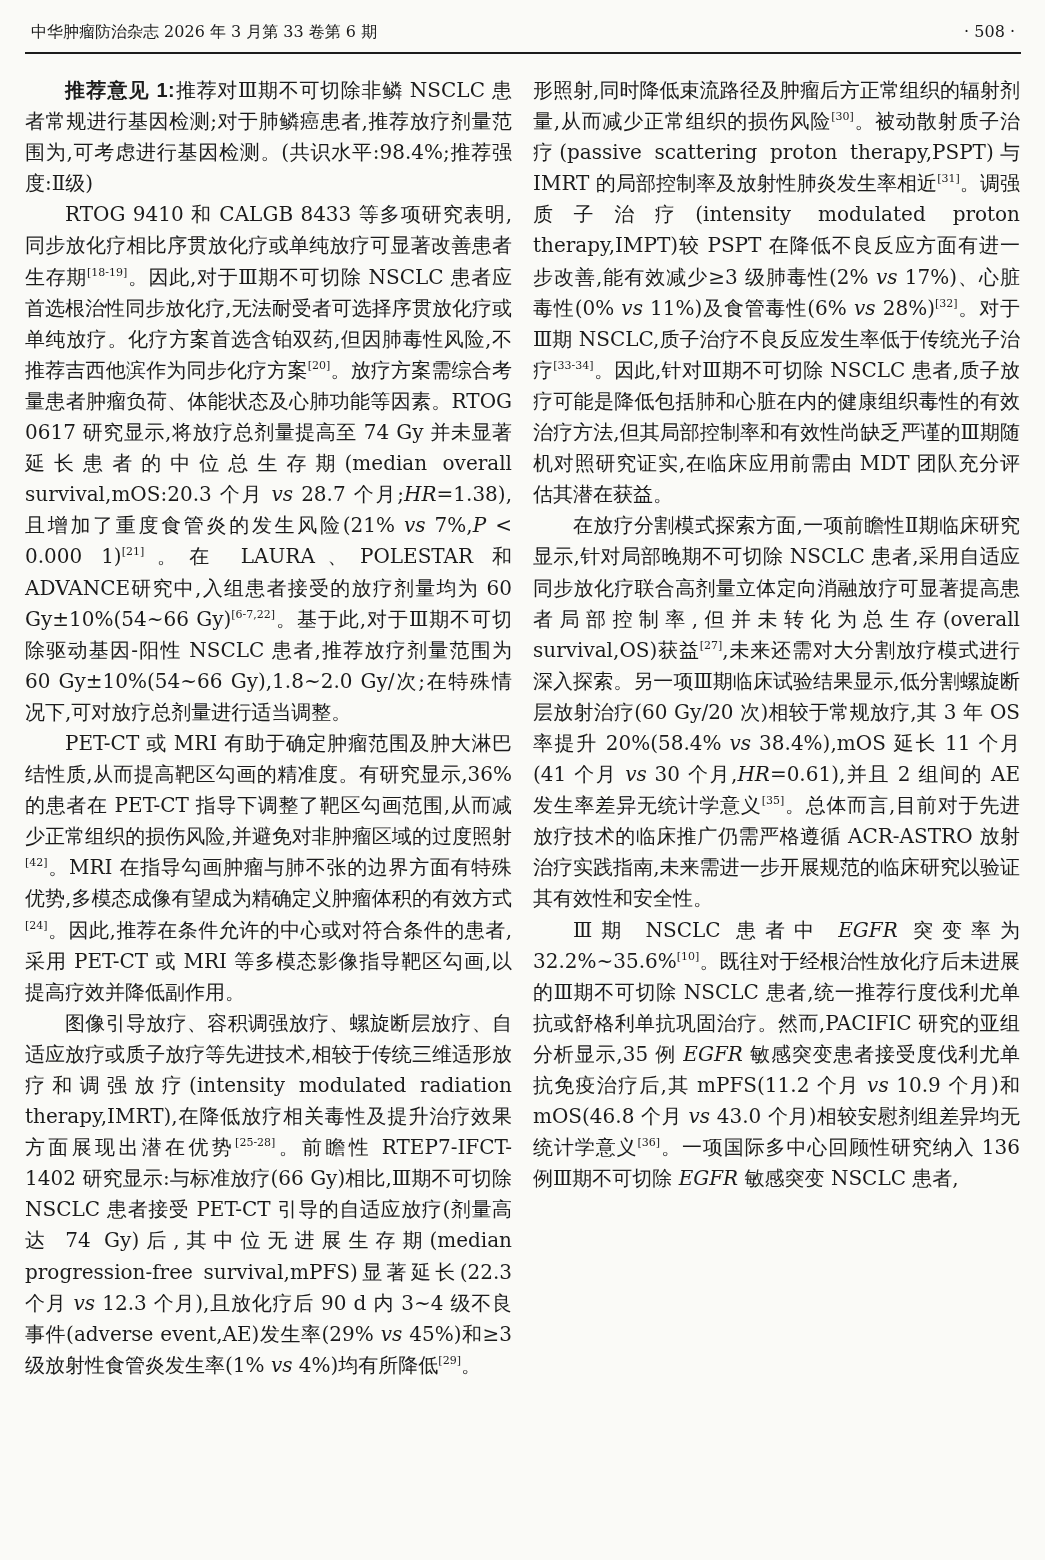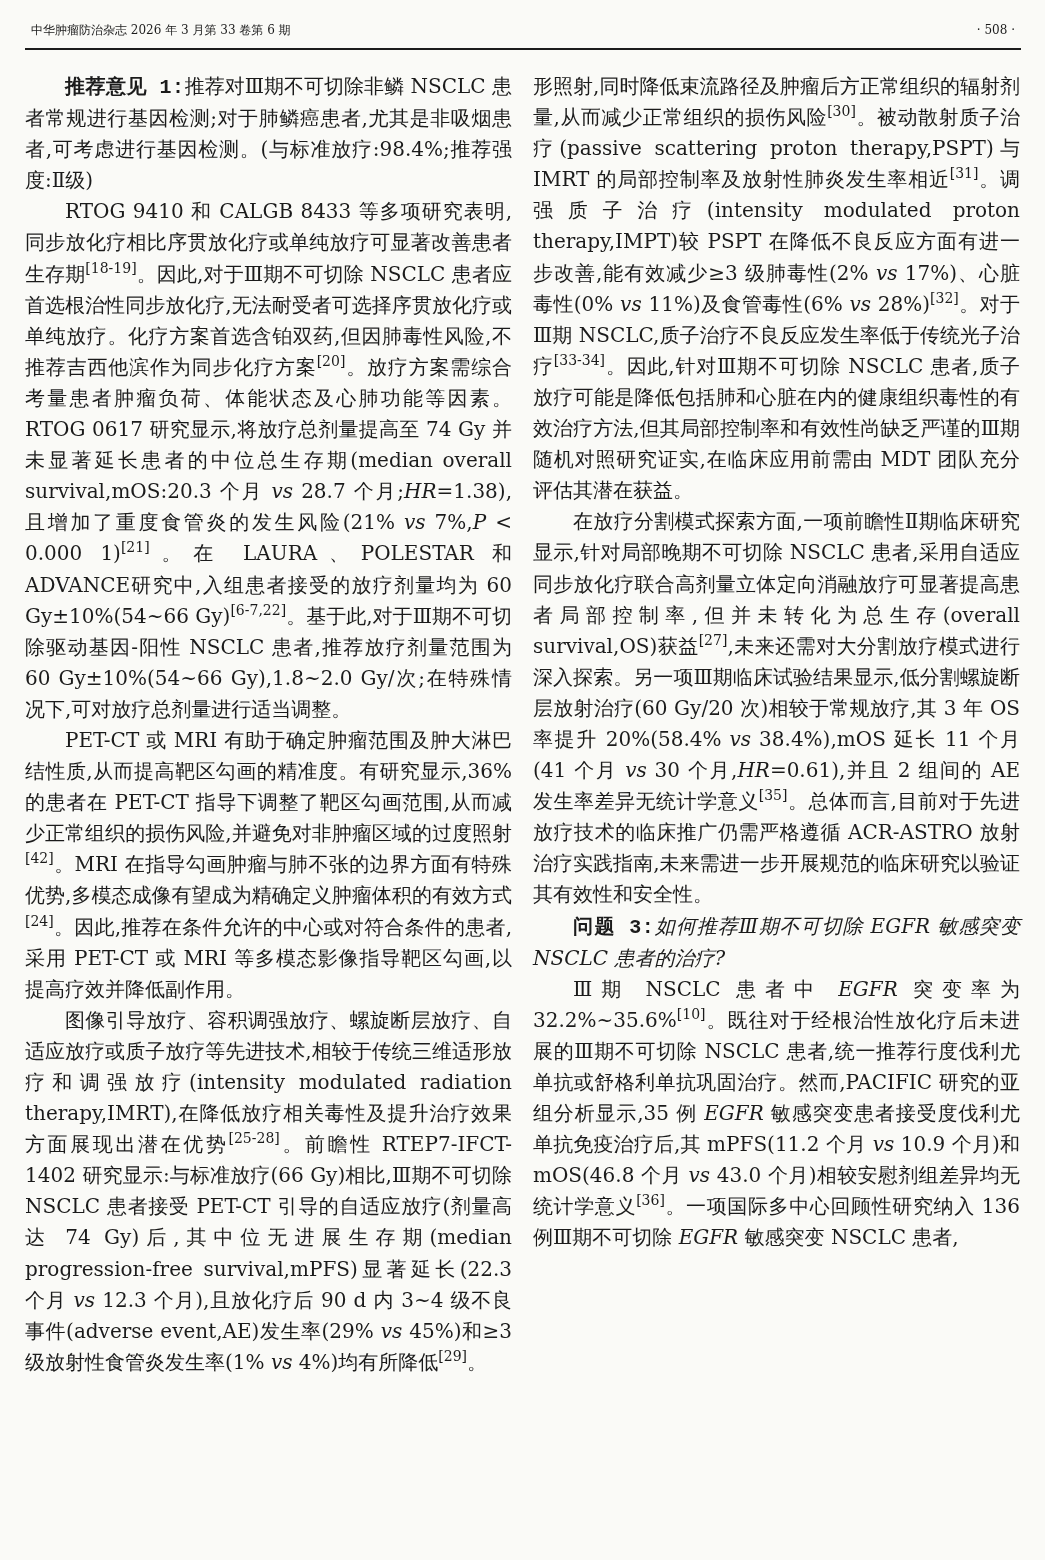--- a/index.html
+++ b/index.html
@@ -12,21 +12,21 @@
   }
   .page {
     box-sizing: border-box;
     width: 1045px; height: 1560px;
     padding: 14px 24px 0 25px;
   }
   .header-row {
     display: flex;
     justify-content: space-between;
     align-items: baseline;
-    font-size: 12px;
+    font-size: 16px;
     padding: 8px 6px 9px 6px;
     white-space: nowrap;
   }
   .header-rule {
     border-bottom: 2.5px solid #1c1c1c;
     margin: 0 0 0 0;
   }
   .content {
     display: flex;
     gap: 21px;
@@ -38,50 +38,49 @@
     line-height: 31.1px;
     text-align: justify;
   }
   .col p {
     margin: 0;
     text-indent: 2em;
   }
   .col p.noindent { text-indent: 0; }
   .seg-b {
     font-weight: bold;
-    font-family: Liberation Mono, monospace;
+    font-family: Liberation Sans, sans-serif;
     letter-spacing: 0.5px;
   }
   .seg-i { font-style: italic; }
   sup.ref {
-    font-size: 14px;
+    font-size: 11px;
     line-height: 0;
     vertical-align: super;
     letter-spacing: 0;
   }
 </style>
 </head>
 <body>
 
 <div class="page">
 
   <div class="header-row">
     <span>中华肿瘤防治杂志 2026 年 3 月第 33 卷第 6 期</span>
     <span>· 508 ·</span>
   </div>
   <div class="header-rule"></div>
 
   <div class="content">
     <div class="col">
-        <p><span class="seg-b">推荐意见 1:</span><span class="seg-n">推荐对Ⅲ期不可切除非鳞 NSCLC 患者常规进行基因检测;对于肺鳞癌患者,尤其是非吸烟患者,可考虑进行基因检测。(与标准放疗:98.4%;推荐强度:Ⅱ级)</span></p>
+        <p><span class="seg-b">推荐意见 1:</span><span class="seg-n">推荐对Ⅲ期不可切除非鳞 NSCLC 患者常规进行基因检测;对于肺鳞癌患者,推荐放疗剂量范围为,可考虑进行基因检测。(共识水平:98.4%;推荐强度:Ⅱ级)</span></p>
         <p><span class="seg-n">RTOG 9410 和 CALGB 8433 等多项研究表明,同步放化疗相比序贯放化疗或单纯放疗可显著改善患者生存期</span><sup class="ref">[18-19]</sup><span class="seg-n">。因此,对于Ⅲ期不可切除 NSCLC 患者应首选根治性同步放化疗,无法耐受者可选择序贯放化疗或单纯放疗。化疗方案首选含铂双药,但因肺毒性风险,不推荐吉西他滨作为同步化疗方案</span><sup class="ref">[20]</sup><span class="seg-n">。放疗方案需综合考量患者肿瘤负荷、体能状态及心肺功能等因素。RTOG 0617 研究显示,将放疗总剂量提高至 74 Gy 并未显著延长患者的中位总生存期(median overall survival,mOS:20.3 个月 </span><span class="seg-i">vs</span><span class="seg-n"> 28.7 个月;</span><span class="seg-i">HR</span><span class="seg-n">=1.38),且增加了重度食管炎的发生风险(21% </span><span class="seg-i">vs</span><span class="seg-n"> 7%,</span><span class="seg-i">P</span><span class="seg-n"> &lt; 0.000 1)</span><sup class="ref">[21]</sup><span class="seg-n">。在 LAURA、POLESTAR 和 ADVANCE研究中,入组患者接受的放疗剂量均为 60 Gy±10%(54~66 Gy)</span><sup class="ref">[6-7,22]</sup><span class="seg-n">。基于此,对于Ⅲ期不可切除驱动基因-阳性 NSCLC 患者,推荐放疗剂量范围为 60 Gy±10%(54~66 Gy),1.8~2.0 Gy/次;在特殊情况下,可对放疗总剂量进行适当调整。</span></p>
         <p><span class="seg-n">PET-CT 或 MRI 有助于确定肿瘤范围及肿大淋巴结性质,从而提高靶区勾画的精准度。有研究显示,36%的患者在 PET-CT 指导下调整了靶区勾画范围,从而减少正常组织的损伤风险,并避免对非肿瘤区域的过度照射</span><sup class="ref">[42]</sup><span class="seg-n">。MRI 在指导勾画肿瘤与肺不张的边界方面有特殊优势,多模态成像有望成为精确定义肿瘤体积的有效方式</span><sup class="ref">[24]</sup><span class="seg-n">。因此,推荐在条件允许的中心或对符合条件的患者,采用 PET-CT 或 MRI 等多模态影像指导靶区勾画,以提高疗效并降低副作用。</span></p>
         <p><span class="seg-n">图像引导放疗、容积调强放疗、螺旋断层放疗、自适应放疗或质子放疗等先进技术,相较于传统三维适形放疗和调强放疗(intensity modulated radiation therapy,IMRT),在降低放疗相关毒性及提升治疗效果方面展现出潜在优势</span><sup class="ref">[25-28]</sup><span class="seg-n">。前瞻性 RTEP7-IFCT-1402 研究显示:与标准放疗(66 Gy)相比,Ⅲ期不可切除 NSCLC 患者接受 PET-CT 引导的自适应放疗(剂量高达 74 Gy)后,其中位无进展生存期(median progression-free survival,mPFS)显著延长(22.3 个月 </span><span class="seg-i">vs</span><span class="seg-n"> 12.3 个月),且放化疗后 90 d 内 3~4 级不良事件(adverse event,AE)发生率(29% </span><span class="seg-i">vs</span><span class="seg-n"> 45%)和≥3 级放射性食管炎发生率(1% </span><span class="seg-i">vs</span><span class="seg-n"> 4%)均有所降低</span><sup class="ref">[29]</sup><span class="seg-n">。</span></p>
       </div>
     <div class="col">
         <p class="noindent"><span class="seg-n">形照射,同时降低束流路径及肿瘤后方正常组织的辐射剂量,从而减少正常组织的损伤风险</span><sup class="ref">[30]</sup><span class="seg-n">。被动散射质子治疗(passive scattering proton therapy,PSPT)与 IMRT 的局部控制率及放射性肺炎发生率相近</span><sup class="ref">[31]</sup><span class="seg-n">。调强质子治疗(intensity modulated proton therapy,IMPT)较 PSPT 在降低不良反应方面有进一步改善,能有效减少≥3 级肺毒性(2% </span><span class="seg-i">vs</span><span class="seg-n"> 17%)、心脏毒性(0% </span><span class="seg-i">vs</span><span class="seg-n"> 11%)及食管毒性(6% </span><span class="seg-i">vs</span><span class="seg-n"> 28%)</span><sup class="ref">[32]</sup><span class="seg-n">。对于Ⅲ期 NSCLC,质子治疗不良反应发生率低于传统光子治疗</span><sup class="ref">[33-34]</sup><span class="seg-n">。因此,针对Ⅲ期不可切除 NSCLC 患者,质子放疗可能是降低包括肺和心脏在内的健康组织毒性的有效治疗方法,但其局部控制率和有效性尚缺乏严谨的Ⅲ期随机对照研究证实,在临床应用前需由 MDT 团队充分评估其潜在获益。</span></p>
         <p><span class="seg-n">在放疗分割模式探索方面,一项前瞻性Ⅱ期临床研究显示,针对局部晚期不可切除 NSCLC 患者,采用自适应同步放化疗联合高剂量立体定向消融放疗可显著提高患者局部控制率,但并未转化为总生存(overall survival,OS)获益</span><sup class="ref">[27]</sup><span class="seg-n">,未来还需对大分割放疗模式进行深入探索。另一项Ⅲ期临床试验结果显示,低分割螺旋断层放射治疗(60 Gy/20 次)相较于常规放疗,其 3 年 OS 率提升 20%(58.4% </span><span class="seg-i">vs</span><span class="seg-n"> 38.4%),mOS 延长 11 个月(41 个月 </span><span class="seg-i">vs</span><span class="seg-n"> 30 个月,</span><span class="seg-i">HR</span><span class="seg-n">=0.61),并且 2 组间的 AE 发生率差异无统计学意义</span><sup class="ref">[35]</sup><span class="seg-n">。总体而言,目前对于先进放疗技术的临床推广仍需严格遵循 ACR-ASTRO 放射治疗实践指南,未来需进一步开展规范的临床研究以验证其有效性和安全性。</span></p>
-        <p><span class="seg-b">问题 3:</span><span class="seg-i">如何推荐Ⅲ期不可切除 EGFR 敏感突变 NSCLC 患者的治疗?</span></p>
         <p><span class="seg-n">Ⅲ期 NSCLC 患者中 </span><span class="seg-i">EGFR</span><span class="seg-n"> 突变率为 32.2%~35.6%</span><sup class="ref">[10]</sup><span class="seg-n">。既往对于经根治性放化疗后未进展的Ⅲ期不可切除 NSCLC 患者,统一推荐行度伐利尤单抗或舒格利单抗巩固治疗。然而,PACIFIC 研究的亚组分析显示,35 例 </span><span class="seg-i">EGFR</span><span class="seg-n"> 敏感突变患者接受度伐利尤单抗免疫治疗后,其 mPFS(11.2 个月 </span><span class="seg-i">vs</span><span class="seg-n"> 10.9 个月)和 mOS(46.8 个月 </span><span class="seg-i">vs</span><span class="seg-n"> 43.0 个月)相较安慰剂组差异均无统计学意义</span><sup class="ref">[36]</sup><span class="seg-n">。一项国际多中心回顾性研究纳入 136 例Ⅲ期不可切除 </span><span class="seg-i">EGFR</span><span class="seg-n"> 敏感突变 NSCLC 患者,</span></p>
       </div>
   </div>
 
 </div>
 
 </body></html>

